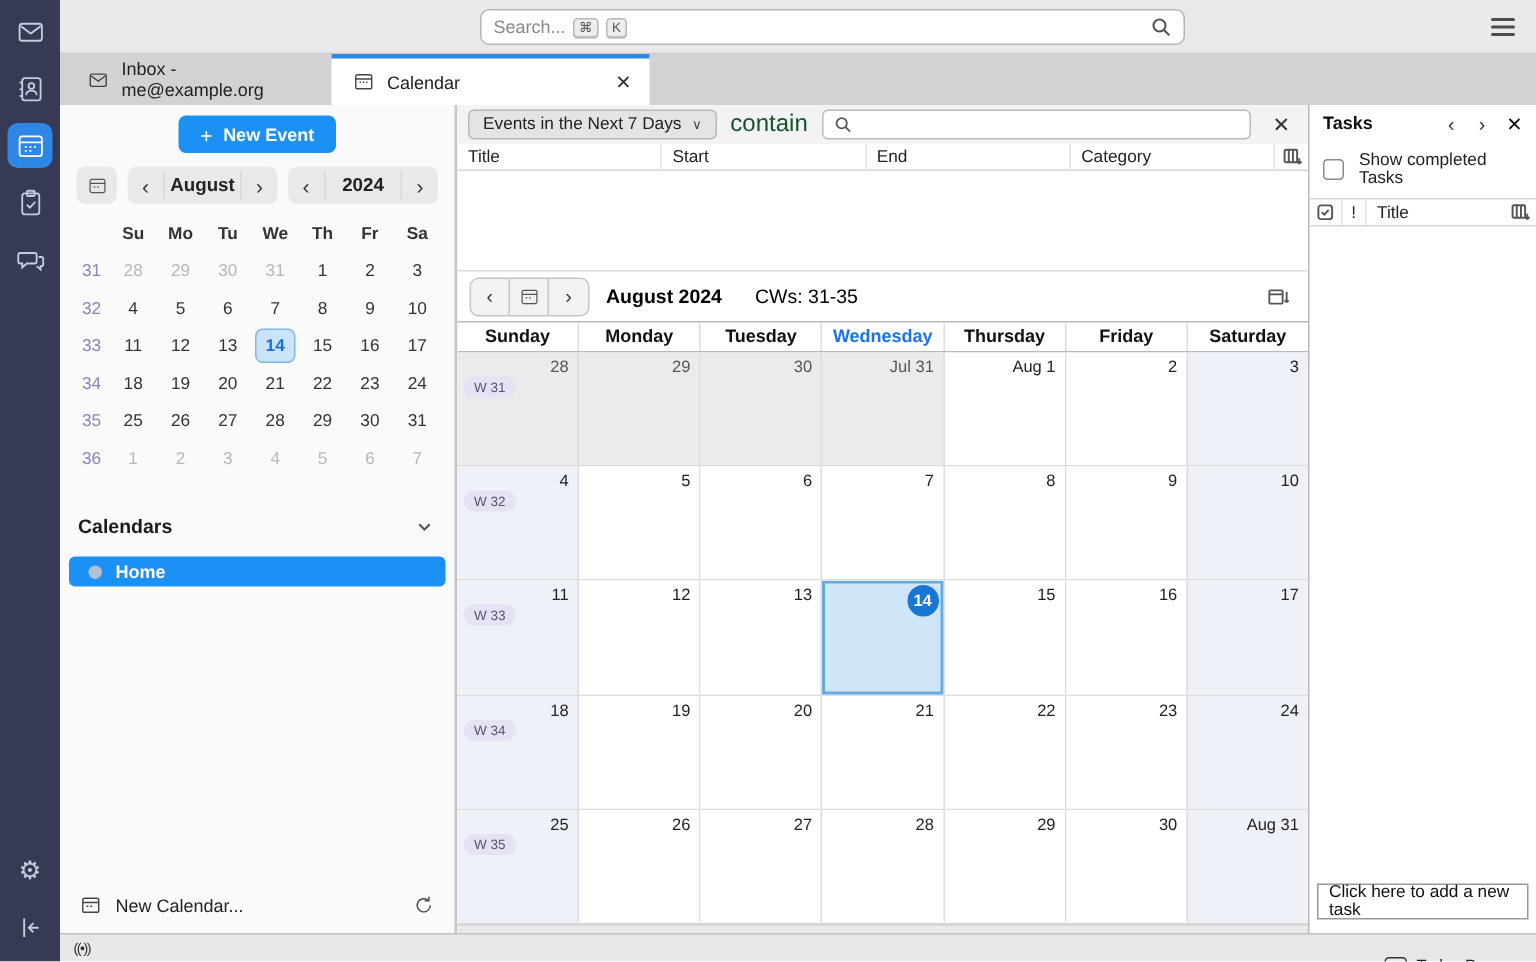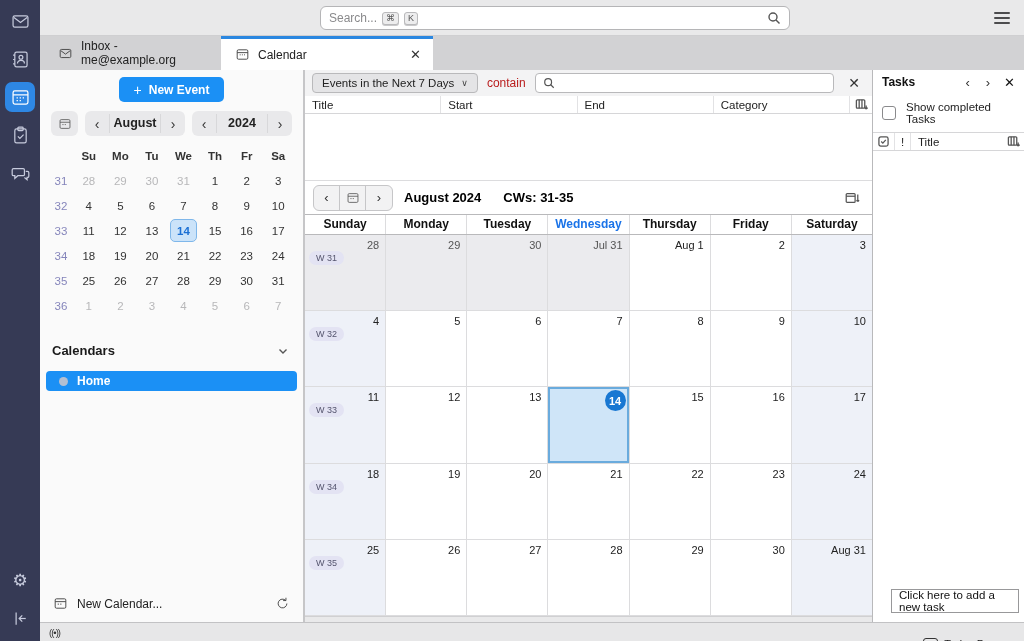--- a/index.html
+++ b/index.html
@@ -59,33 +59,33 @@
   .cal-dot { width:9px; height:9px; border-radius:50%; background:#b3bfd2; flex:none; }
   .left-bottom { margin-top:auto; display:flex; align-items:center; gap:9px; padding:0 13px 11px 13px; font-size:12px; color:#222; }
   .left-bottom svg { stroke:#444; fill:none; stroke-width:1.5; }
   .refresh { margin-left:auto; cursor:pointer; }
 
   
   .main-area { flex:1; display:flex; flex-direction:column; background:#fff; min-width:0; }
   .filter-bar { height:26px; background:#f3f3f4; display:flex; align-items:center; gap:9px; padding:0 7px; flex:none; }
   .dropdown { background:#e4e4e6; border:1px solid #b9b9bb; border-radius:4px; font-size:11.5px; color:#222; height:20px; display:flex; align-items:center; gap:7px; padding:0 9px; cursor:pointer; }
   .dd-chev { font-size:9px; color:#444; }
-  .contain-label { font-size:12px; color:#b91c1c; }
+  .contain-label { font-size:16px; color:#14532d; }
   .filter-search { flex:1; height:20px; background:#fff; border:1px solid #b9b9bb; border-radius:4px; display:flex; align-items:center; gap:6px; padding:0 7px; }
   .filter-close { font-size:14px; color:#333; padding:0 5px; cursor:pointer; }
   .results-header { height:18px; display:flex; align-items:stretch; border-bottom:1px solid #d6d6d8; font-size:11.5px; color:#222; flex:none; }
   .rcol { flex:1; display:flex; align-items:center; padding-left:7px; border-right:1px solid #e2e2e4; }
   .picker-cell { width:22px; display:flex; align-items:center; justify-content:center; cursor:pointer; }
   .results-empty { height:66px; flex:none; }
   .cal-toolbar { height:34px; border-top:1px solid #dcdcde; display:flex; align-items:center; padding:0 8px; flex:none; }
   .nav-group { display:flex; border:1px solid #c6c6c8; border-radius:6px; overflow:hidden; height:26px; background:#f2f2f3; }
   .nav-group .nbtn { width:26px; display:flex; align-items:center; justify-content:center; border-right:1px solid #c6c6c8; font-size:13px; color:#333; cursor:pointer; }
   .nav-group .nbtn:last-child { border-right:none; }
   .view-title { font-size:13px; font-weight:700; margin-left:11px; }
-  .cws { font-size:13px; font-weight:700; margin-left:22px; }
+  .cws { font-size:13px; font-weight:400; margin-left:22px; }
   .segmented { margin-left:14px; background:#e2e2e4; border-radius:14px; height:26px; display:flex; align-items:center; padding:0 2px; }
   .segment { font-size:12px; color:#222; padding:0 17px; height:26px; display:flex; align-items:center; cursor:pointer; }
   .segment.active { background:#fff; border:1px solid #cfcfd1; border-radius:13px; height:23px; padding:0 15px; box-shadow:0 1px 2px rgba(0,0,0,.18); }
   .rotate-icon { margin-left:auto; margin-right:4px; cursor:pointer; }
 
   .month-view { flex:1; display:flex; flex-direction:column; border-top:1px solid #b9b9bb; min-height:0; }
   .dow-row { height:20px; display:flex; border-bottom:1px solid #b9b9bb; flex:none; }
   .dow-cell { flex:1; text-align:center; font-size:12px; font-weight:700; line-height:19px; color:#111; border-right:1px solid #dcdcde; }
   .dow-cell:last-child { border-right:none; }
   .dow-cell.today { color:#1a73e8; }
@@ -107,21 +107,21 @@
   .th-arrows { margin-left:auto; display:flex; gap:16px; font-size:13px; font-weight:400; color:#333; }
   .th-arrows span { cursor:pointer; }
   .tasks-close { margin-left:14px; font-size:13px; font-weight:400; cursor:pointer; }
   .show-completed { display:flex; align-items:center; gap:10px; padding:7px 8px 7px 9px; font-size:11.5px; color:#222; }
   .checkbox { width:14px; height:14px; border:1px solid #8a8a8c; border-radius:3px; background:#fff; flex:none; cursor:pointer; }
   .tasks-cols { height:19px; display:flex; align-items:center; border-top:1px solid #d6d6d8; border-bottom:1px solid #d6d6d8; font-size:11.5px; color:#222; flex:none; }
   .tc-check { width:22px; display:flex; align-items:center; justify-content:center; border-right:1px solid #e2e2e4; align-self:stretch; }
   .tc-pri { width:16px; text-align:center; border-right:1px solid #e2e2e4; align-self:stretch; line-height:19px; }
   .tc-title { flex:1; padding-left:7px; }
   .tasks-empty { flex:1; }
-  .add-task { margin:0 5px 9px 18px; height:24px; border:1px solid #98989a; background:#fff; display:flex; align-items:center; padding:0 7px; font-size:11.5px; color:#111; cursor:text; flex:none; }
+  .add-task { margin:0 5px 9px 5px; height:24px; border:1px solid #98989a; background:#fff; display:flex; align-items:center; padding:0 7px; font-size:11.5px; color:#111; cursor:text; flex:none; }
 
   
   .statusbar { height:19px; background:#e7e7e8; border-top:1px solid #c2c2c4; display:flex; align-items:center; padding:0 9px; flex:none; }
   .broadcast { font-size:9.5px; color:#333; letter-spacing:-1px; }
   .today-pane { margin-left:auto; display:flex; align-items:center; gap:6px; font-size:11px; color:#222; cursor:pointer;margin-top:24px; }
   .mini-date-icon { width:15px; height:13px; border:1.3px solid #333; border-radius:3px; font-size:7px; font-weight:700; display:flex; align-items:center; justify-content:center; color:#222; }
   .sb-chev-down { font-size:9px; color:#444; }
   svg.ico { stroke:#555; fill:none; stroke-width:1.4; }
 </style>
 </head>

